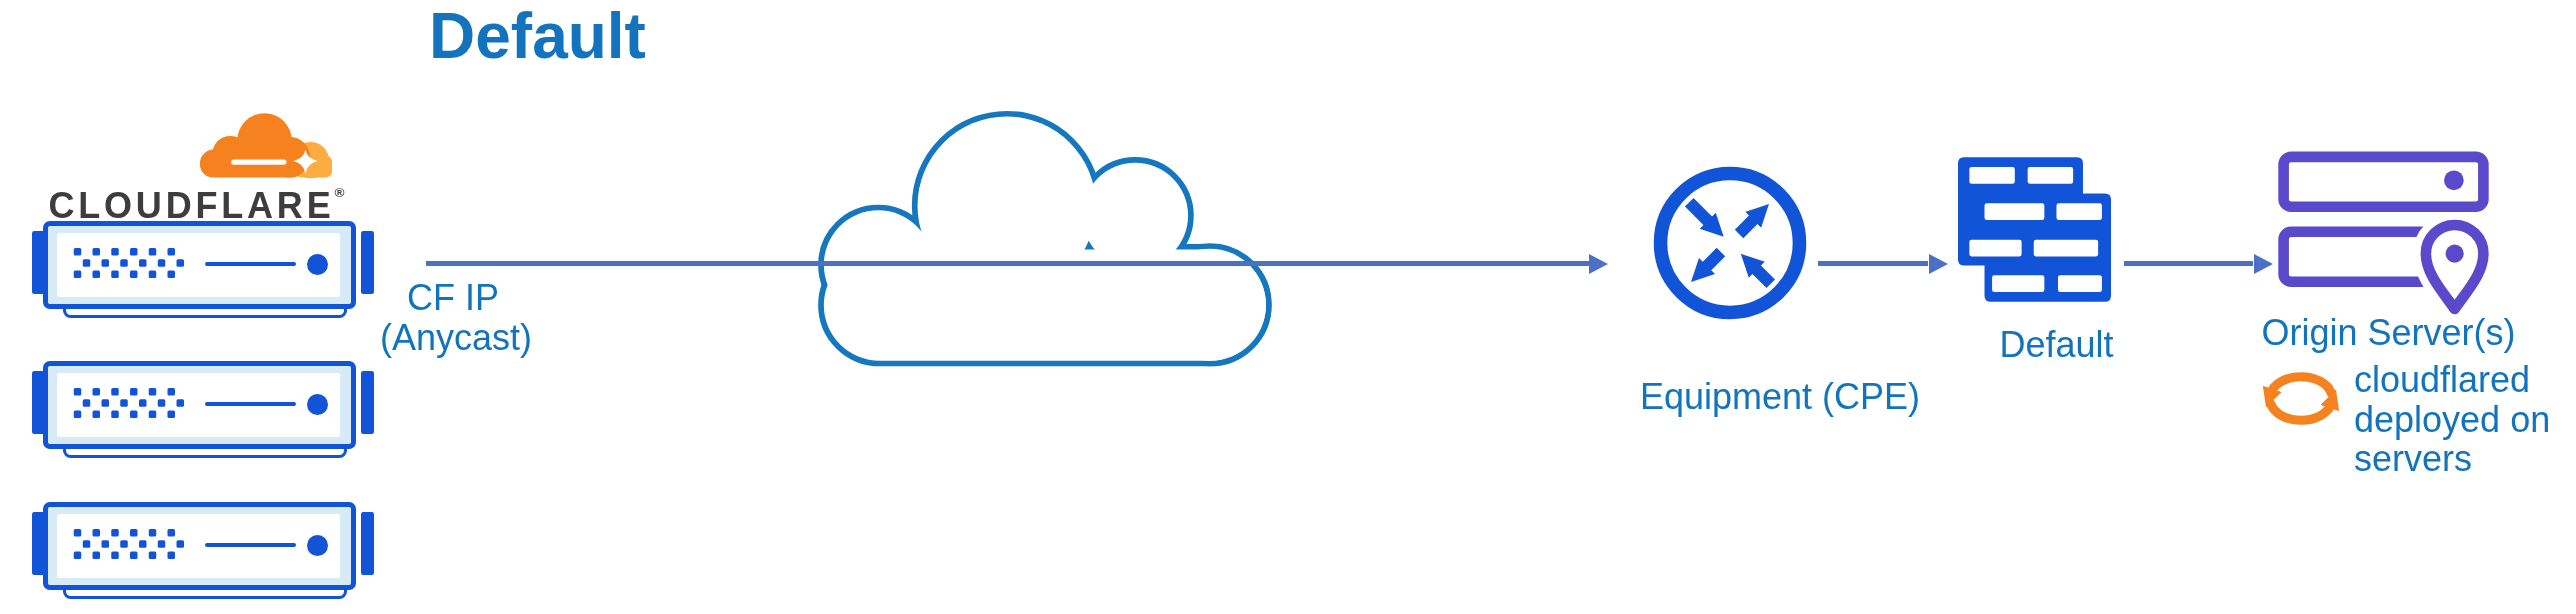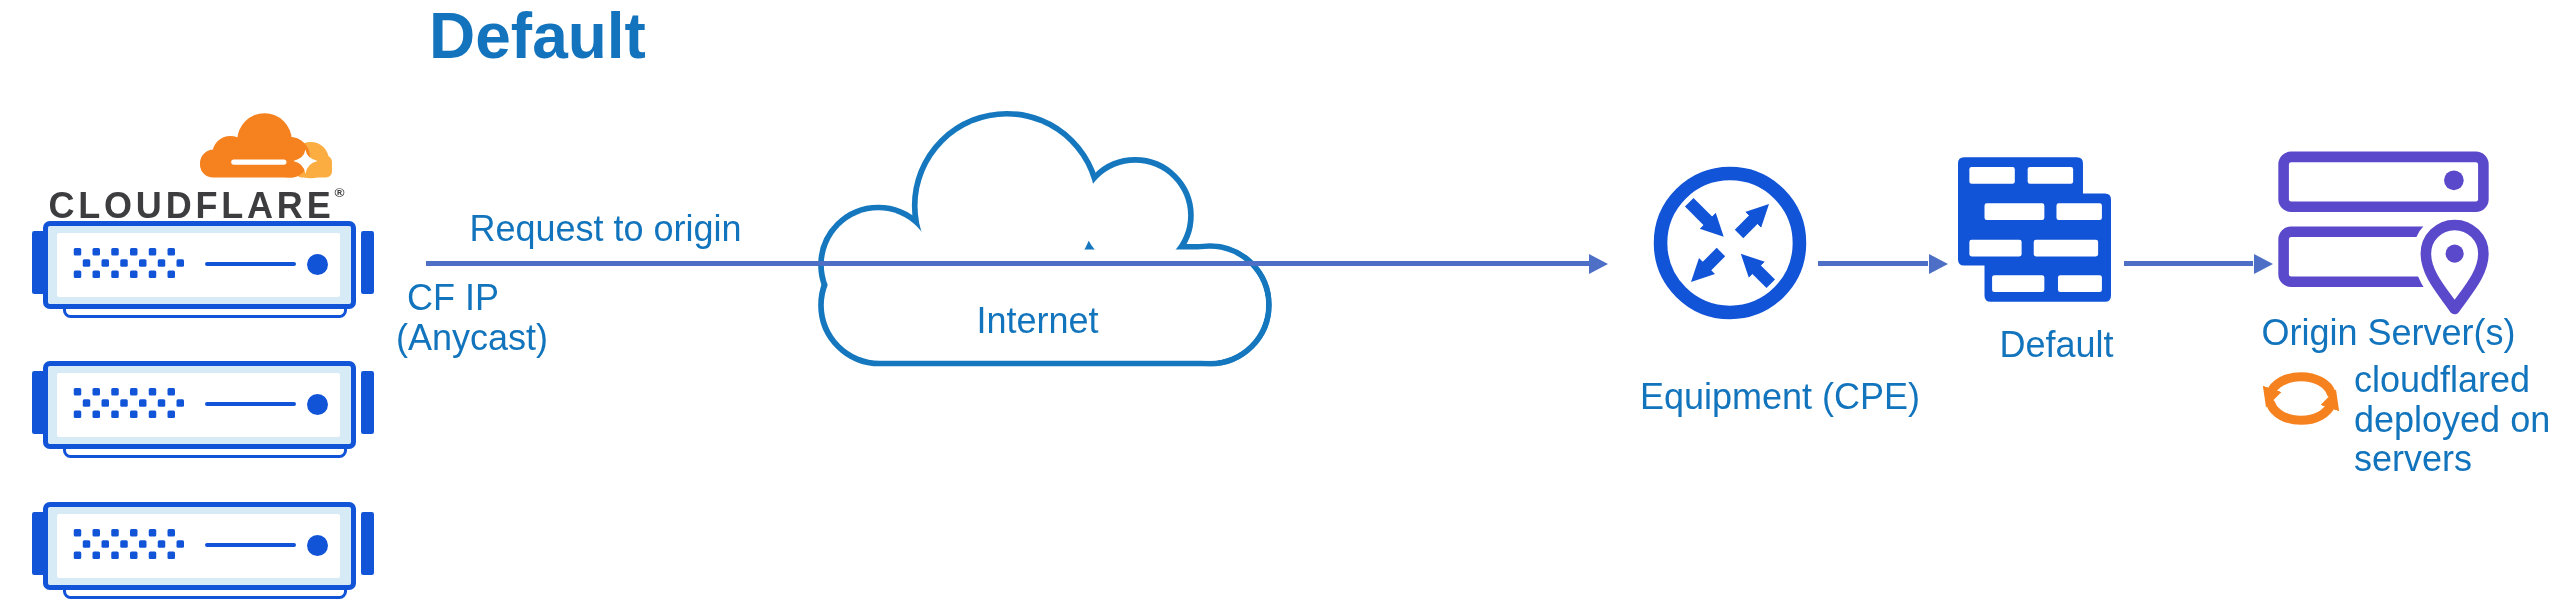--- a/index.html
+++ b/index.html
@@ -159,24 +159,22 @@
       <circle cx="252" cy="132" r="118"></circle>
       <circle cx="422" cy="145" r="70"></circle>
       <circle cx="521" cy="263" r="74"></circle>
       <rect x="10" y="190" width="585" height="147" rx="74"></rect>
     </g>
   </svg>
 
   <div class="flowline" style="left:426px;width:1163px"></div>
   <div class="ah" style="left:1589px"></div>
 
-  <div class="label center" style="left:454px;top:209px;width:303px">Request to origin</div>
   <div class="label" style="left:407px;top:278px">CF IP</div>
-  <div class="label" style="left:396px;top:318px">(Anycast)</div>
-  <div class="label center" style="left:924px;top:301px;width:227px;z-index:7">Internet</div>
+  <div class="label" style="left:380px;top:318px">(Anycast)</div>
 
   <svg class="abs" style="left:1653px;top:166px" width="154" height="154" viewBox="0 0 204 204">
     <circle cx="102" cy="102" r="92" fill="#fff" stroke="#1254D8" stroke-width="18"></circle>
     <g stroke="#1254D8" stroke-width="16">
       <line x1="48" y1="48" x2="76" y2="76" marker-end="url(#mblue)"></line>
       <line x1="114" y1="90" x2="136" y2="68" marker-end="url(#mblue)"></line>
       <line x1="90" y1="114" x2="68" y2="136" marker-end="url(#mblue)"></line>
       <line x1="156" y1="156" x2="134" y2="134" marker-end="url(#mblue)"></line>
     </g>
   </svg>

